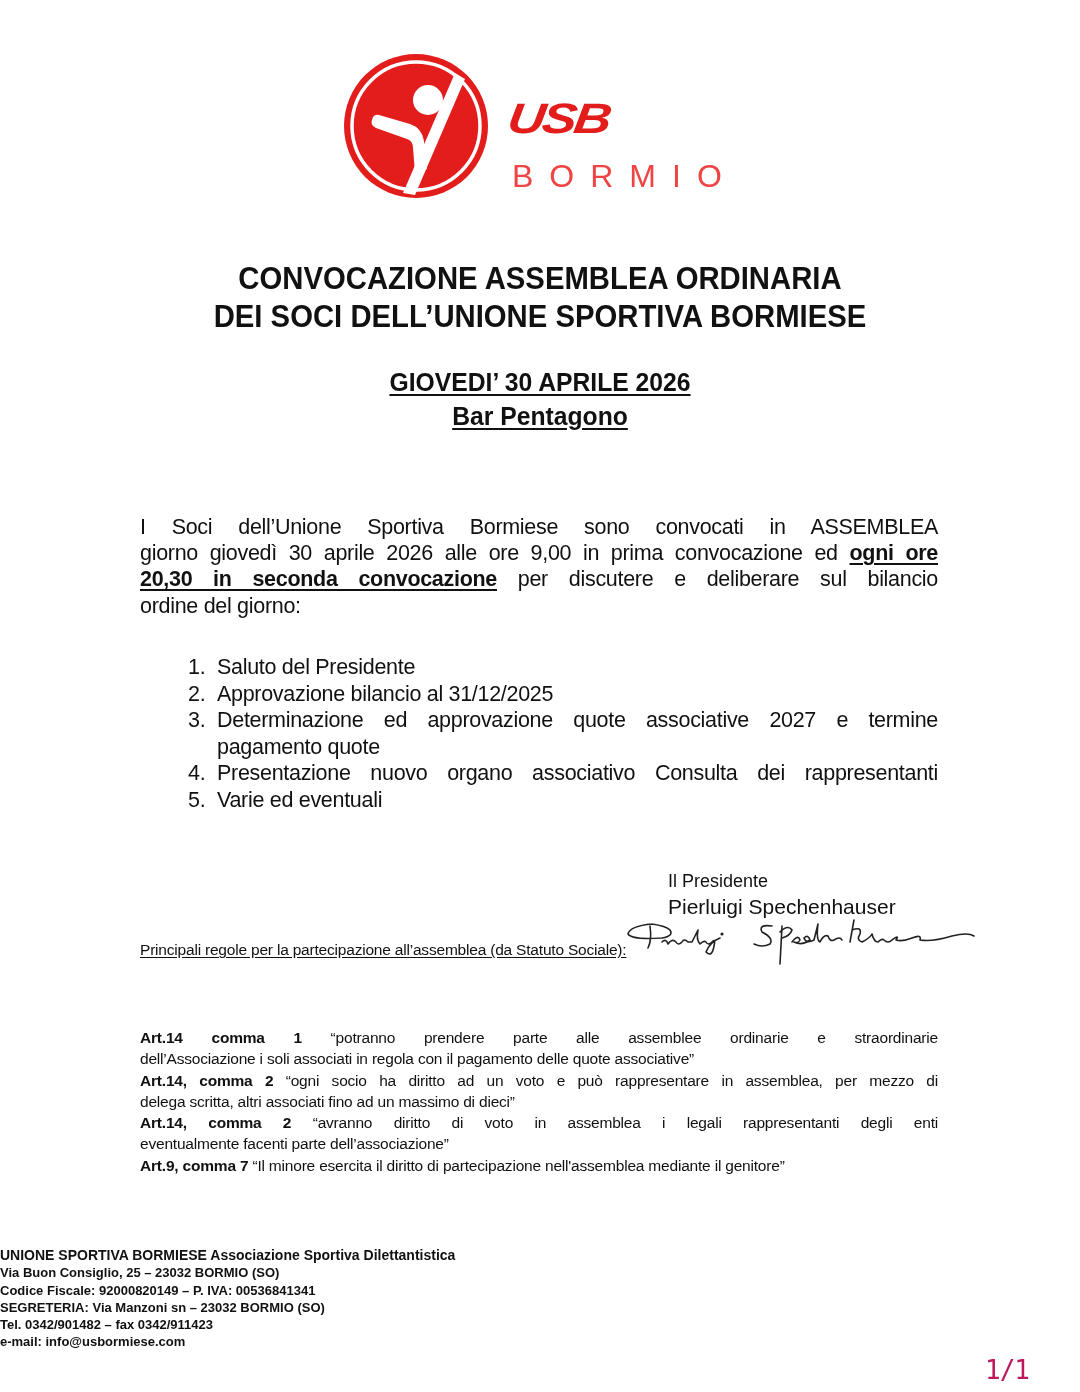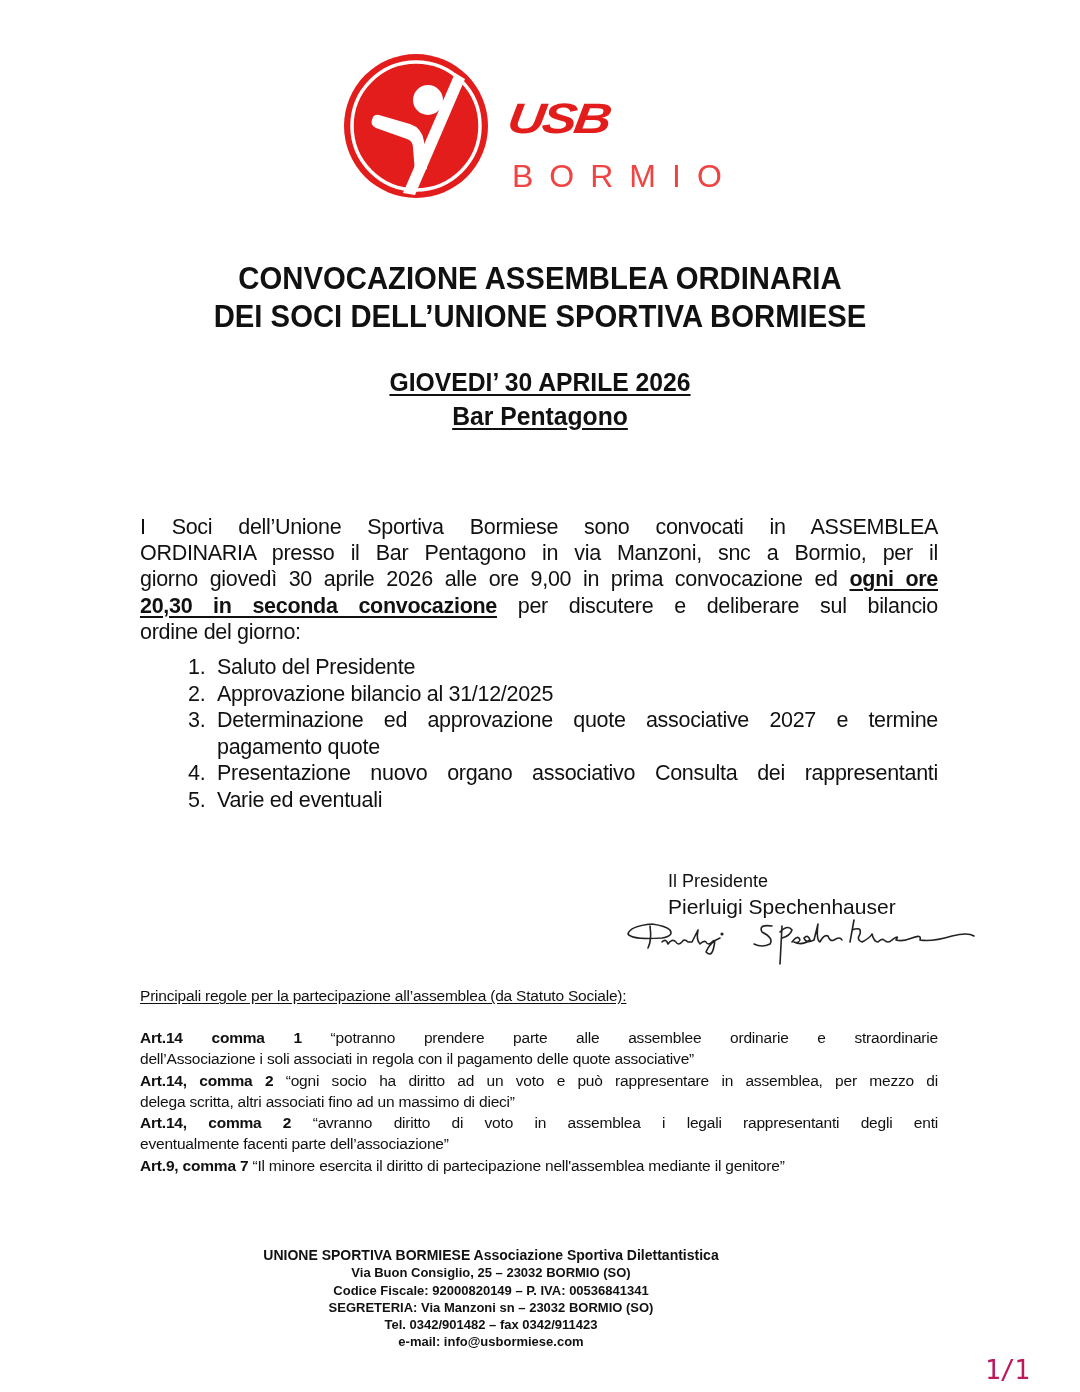--- a/index.html
+++ b/index.html
@@ -40,30 +40,30 @@
   .agenda .num { position: absolute; left: 0; top: 0; }
   .agenda .txt { display: block; }
   .agenda .j { display: block; text-align: justify; text-align-last: justify; white-space: nowrap; }
 
   
   .sig-title { left: 668px; top: 868px; font-size: 18px; line-height: 26px; }
   .sig-name { left: 668px; top: 894px; font-size: 21px; line-height: 26px; }
   .sig-scribble { left: 622px; top: 912px; width: 360px; height: 62px; }
 
   
-  .rules-head { left: 140px; top: 986px; font-size: 15.5px; line-height: 20px;
+  .rules-head { left: 140px; top: 940px; font-size: 15.5px; line-height: 20px;
                 text-decoration: underline; text-underline-offset: 2px; letter-spacing: -0.2px; }
   .rules { left: 140px; top: 1027px; width: 798px; font-size: 15.5px; line-height: 21.3px; letter-spacing: -0.2px; }
   .rules .l { display: block; white-space: nowrap; height: 21.3px; }
   .rules .l.j { text-align: justify; text-align-last: justify; }
   .rules b { font-weight: bold; }
 
   
-  .footer { left: 0; width: 890px; top: 1247px; text-align: center; font-weight: bold;
-            font-size: 13px; line-height: 17.3px; padding-left: 46px; }
+  .footer { left: 0; width: 890px; top: 1247px; text-align: left; font-weight: bold;
+            font-size: 13px; line-height: 17.3px; }
   .footer .f1 { font-size: 14px; }
 
   
   .pager { left: 985px; top: 1355px; font-family: "DejaVu Sans Mono", monospace; font-size: 26px;
            color: #be185d; letter-spacing: -1px; }
 </style>
 </head>
 <body>
 
 <div class="abs logo">
@@ -82,21 +82,20 @@
 </div>
 
 <div class="abs title title1">CONVOCAZIONE ASSEMBLEA ORDINARIA</div>
 <div class="abs title title2">DEI SOCI DELL’UNIONE SPORTIVA BORMIESE</div>
 
 <div class="abs date date1">GIOVEDI’ 30 APRILE 2026</div>
 <div class="abs date date2">Bar Pentagono</div>
 
 <div class="abs para">
   <span class="line">I Soci dell’Unione Sportiva Bormiese sono convocati in ASSEMBLEA</span>
-  <span class="line">ORDINARIA presso il Bar Pentagono in via Manzoni, snc a Bormio, per il</span>
   <span class="line"><span>giorno giovedì 30 aprile 2026 alle ore 9,00 in prima convocazione ed </span><b>ogni ore</b></span>
   <span class="line"><b>20,30 in seconda convocazione</b><span> per discutere e deliberare sul bilancio</span></span>
   <span class="line last">ordine del giorno:</span>
 </div>
 
 <div class="abs agenda">
   <div class="item">
     <span class="num">1.</span>
     <span class="txt">Saluto del Presidente</span>
   </div>

